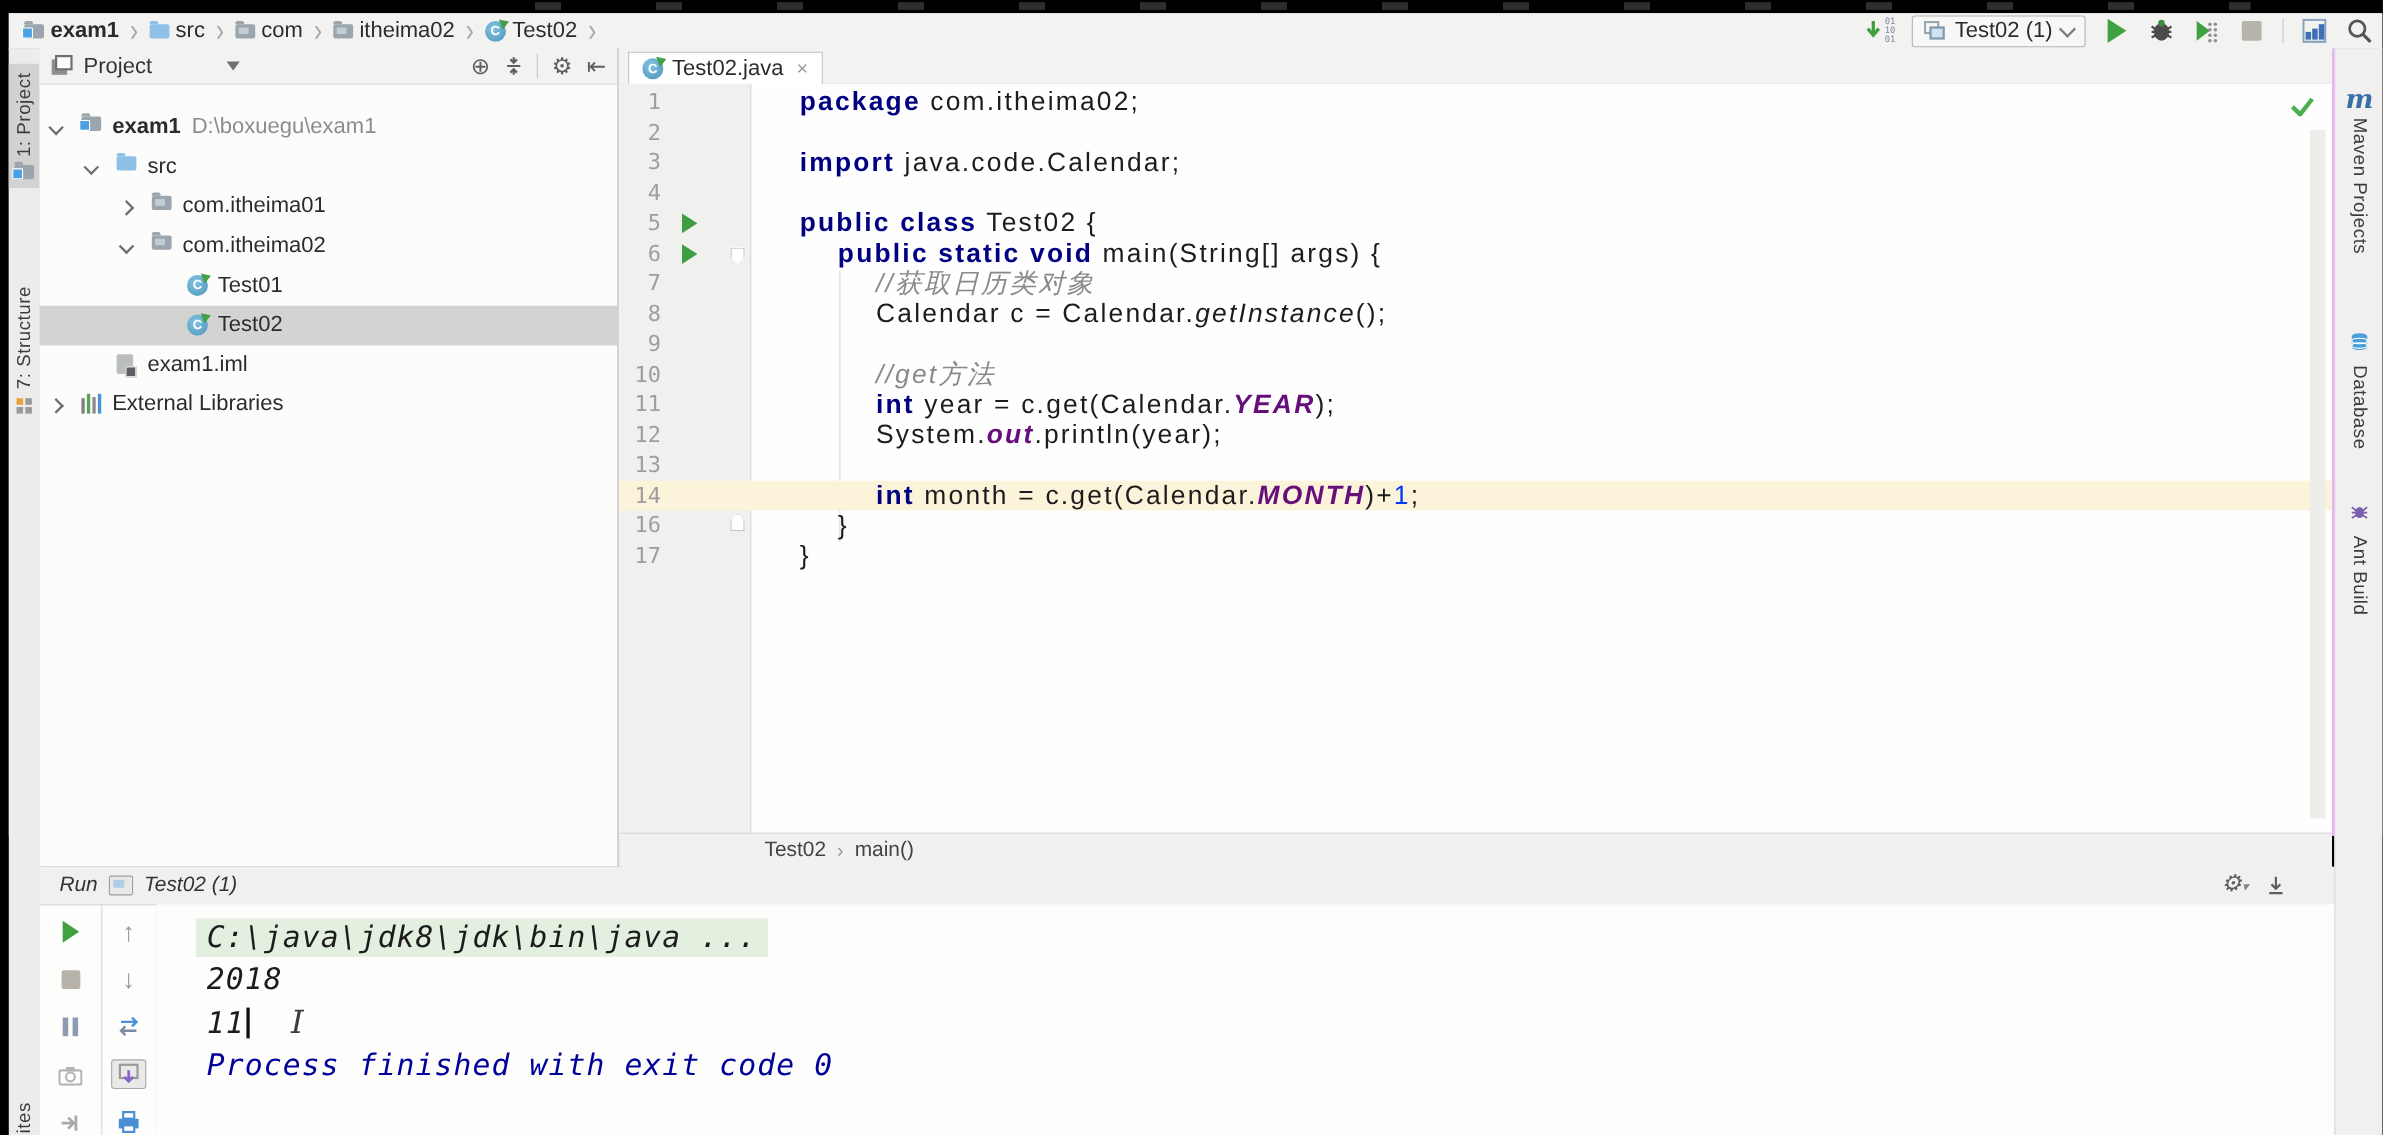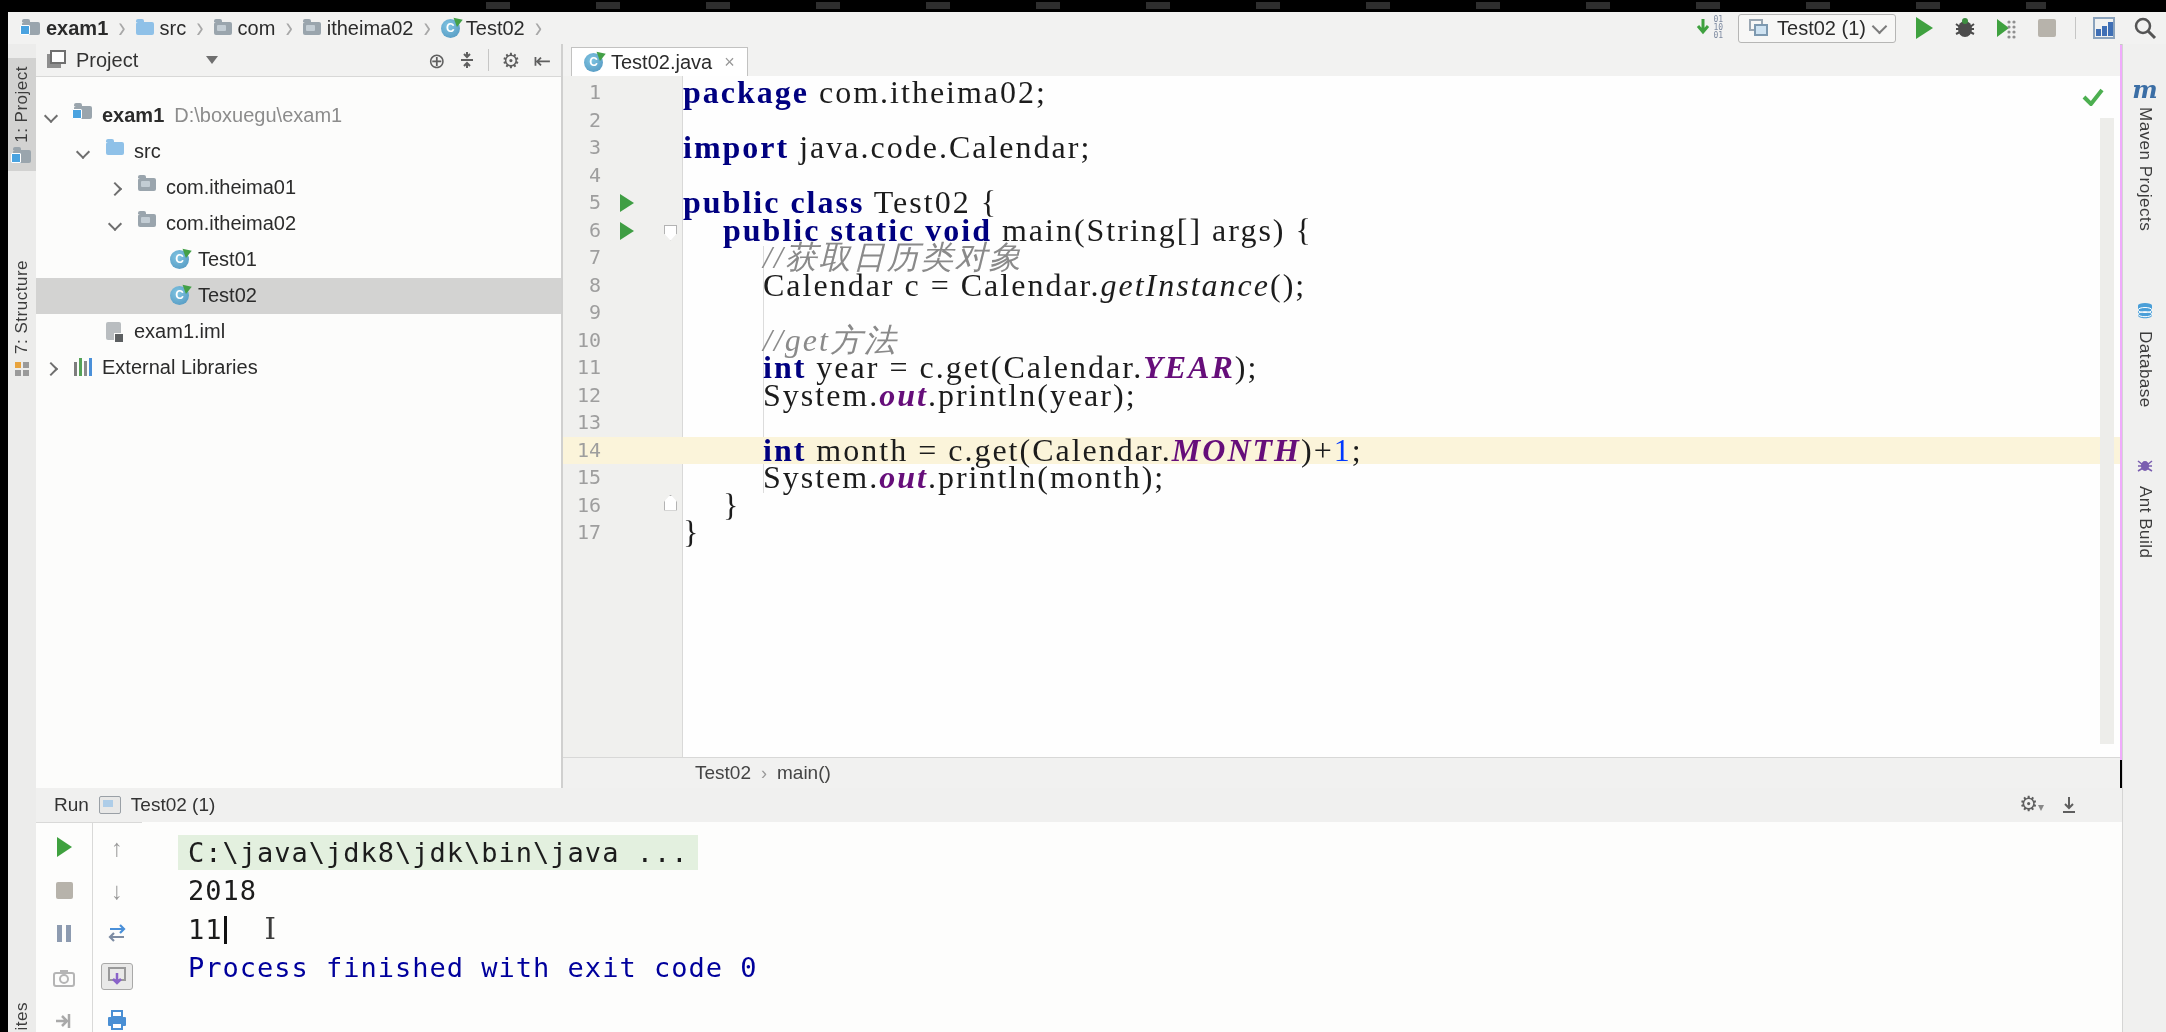--- a/index.html
+++ b/index.html
@@ -79,34 +79,34 @@
   #gutter-bg{position:absolute;left:0;top:0;bottom:0;width:119px;background:#f0f0ee;border-right:1px solid #d9d9d8;}
   #indent-guide{position:absolute;left:200px;top:170px;height:247px;border-left:1px solid #dcdcdc;}
   .code-row{position:relative;display:flex;height:27.5px;}
   .code-row.hl{background:#fbf4da;}
   .g-num{width:38px;text-align:right;font-family:"DejaVu Sans Mono",monospace;font-size:20px;line-height:27.5px;color:#9e9e9e;flex:0 0 38px;}
   .g-mark{position:relative;width:82px;flex:0 0 82px;}
   .runmark{position:absolute;left:19px;top:5px;width:0;height:0;border-top:9px solid transparent;border-bottom:9px solid transparent;border-left:14px solid #3f9e44;}
   .foldmark{position:absolute;left:63px;width:13px;height:16px;background:#fff;box-shadow:inset 0 0 0 1px #b3b3b3;}
   .foldmark.open{top:8px;clip-path:polygon(0 0,100% 0,100% 55%,50% 100%,0 55%);}
   .foldmark.close{top:3px;clip-path:polygon(0 45%,50% 0,100% 45%,100% 100%,0 100%);}
-  .code-text{white-space:pre;font-family:Liberation Serif, serif;font-size:32px;line-height:27.5px;letter-spacing:2px;color:#1c1c1c;}
+  .code-text{white-space:pre;font-family:Liberation Sans, sans-serif;font-size:24px;line-height:27.5px;letter-spacing:2px;color:#1c1c1c;padding-left:44px;}
   .t-kw{color:#000080;font-weight:bold;}
   .t-pl{color:#1c1c1c;}
   .t-cm{color:#8a8a8a;font-style:italic;}
   .t-sf{color:#660e7a;font-weight:bold;font-style:italic;}
   .t-sm{color:#1c1c1c;font-style:italic;}
   .t-num{color:#0038ff;}
   #edit-check{position:absolute;right:16px;top:44px;font-size:0;}
   #edit-scrollbar{position:absolute;right:6px;top:74px;bottom:44px;width:14px;background:#ededea;}
   #code-crumbbar{position:absolute;left:0;right:0;bottom:0;height:30px;background:#f1f1f0;border-top:1px solid #d8d8d7;display:flex;align-items:center;gap:10px;padding-left:132px;font-size:19px;color:#444;}
   .cc-sep{color:#9a9a9a;font-size:18px;}
 
   
-  #runpanel{position:absolute;left:28px;top:776px;width:2086px;height:244px;background:#fdfdfc;}
+  #runpanel{position:absolute;left:28px;top:776px;width:2086px;height:244px;background:#fdfdfc;font-style:italic;}
   #run-header{position:absolute;left:0;top:0;right:0;height:34px;background:#f0f0ef;border-bottom:1px solid #d9d9d8;}
   #run-title{position:absolute;left:18px;top:0;height:34px;display:flex;align-items:center;gap:10px;font-size:19px;color:#333;}
   .ic-runtab{width:20px;height:16px;background:#e8e8e7;border:1px solid #9aa0a6;border-radius:2px;position:relative;}
   .ic-runtab::before{content:"";position:absolute;left:3px;top:3px;width:10px;height:7px;background:#aecde8;}
   #run-hdr-icons{position:absolute;right:44px;top:0;height:34px;display:flex;align-items:center;gap:16px;}
   #run-body{position:absolute;left:0;top:34px;right:0;bottom:0;}
   #rcolA{position:absolute;left:0;top:0;bottom:0;width:56px;border-right:1px solid #d9d9d8;display:flex;flex-direction:column;align-items:center;padding-top:14px;gap:22px;}
   #rcolB{position:absolute;left:56px;top:0;bottom:0;width:50px;border-right:1px solid #d9d9d8;display:flex;flex-direction:column;align-items:center;padding-top:14px;gap:18px;}
   .cbtn{width:30px;height:30px;display:flex;align-items:center;justify-content:center;}
   .cbtn.selbox{border:1px solid #a9a9a8;background:#e9e9e8;border-radius:3px;}
@@ -393,25 +393,20 @@
               <span class="g-num">13</span>
               <span class="g-mark"></span>
               <span class="code-text"></span>
             </div>
             <div class="code-row hl">
               <span class="g-num">14</span>
               <span class="g-mark"></span>
               <span class="code-text"><span class="t-pl">        </span><span class="t-kw">int</span><span class="t-pl"> month = c.get(Calendar.</span><span class="t-sf">MONTH</span><span class="t-pl">)+</span><span class="t-num">1</span><span class="t-pl">;</span></span>
             </div>
             <div class="code-row">
-              <span class="g-num">15</span>
-              <span class="g-mark"></span>
-              <span class="code-text"><span class="t-pl">        </span><span class="t-pl">System.</span><span class="t-sf">out</span><span class="t-pl">.println(month);</span></span>
-            </div>
-            <div class="code-row">
               <span class="g-num">16</span>
               <span class="g-mark">
                 <span class="foldmark close"></span>
               </span>
               <span class="code-text"><span class="t-pl">    </span><span class="t-pl">}</span></span>
             </div>
             <div class="code-row">
               <span class="g-num">17</span>
               <span class="g-mark"></span>
               <span class="code-text"><span class="t-pl">}</span></span>

